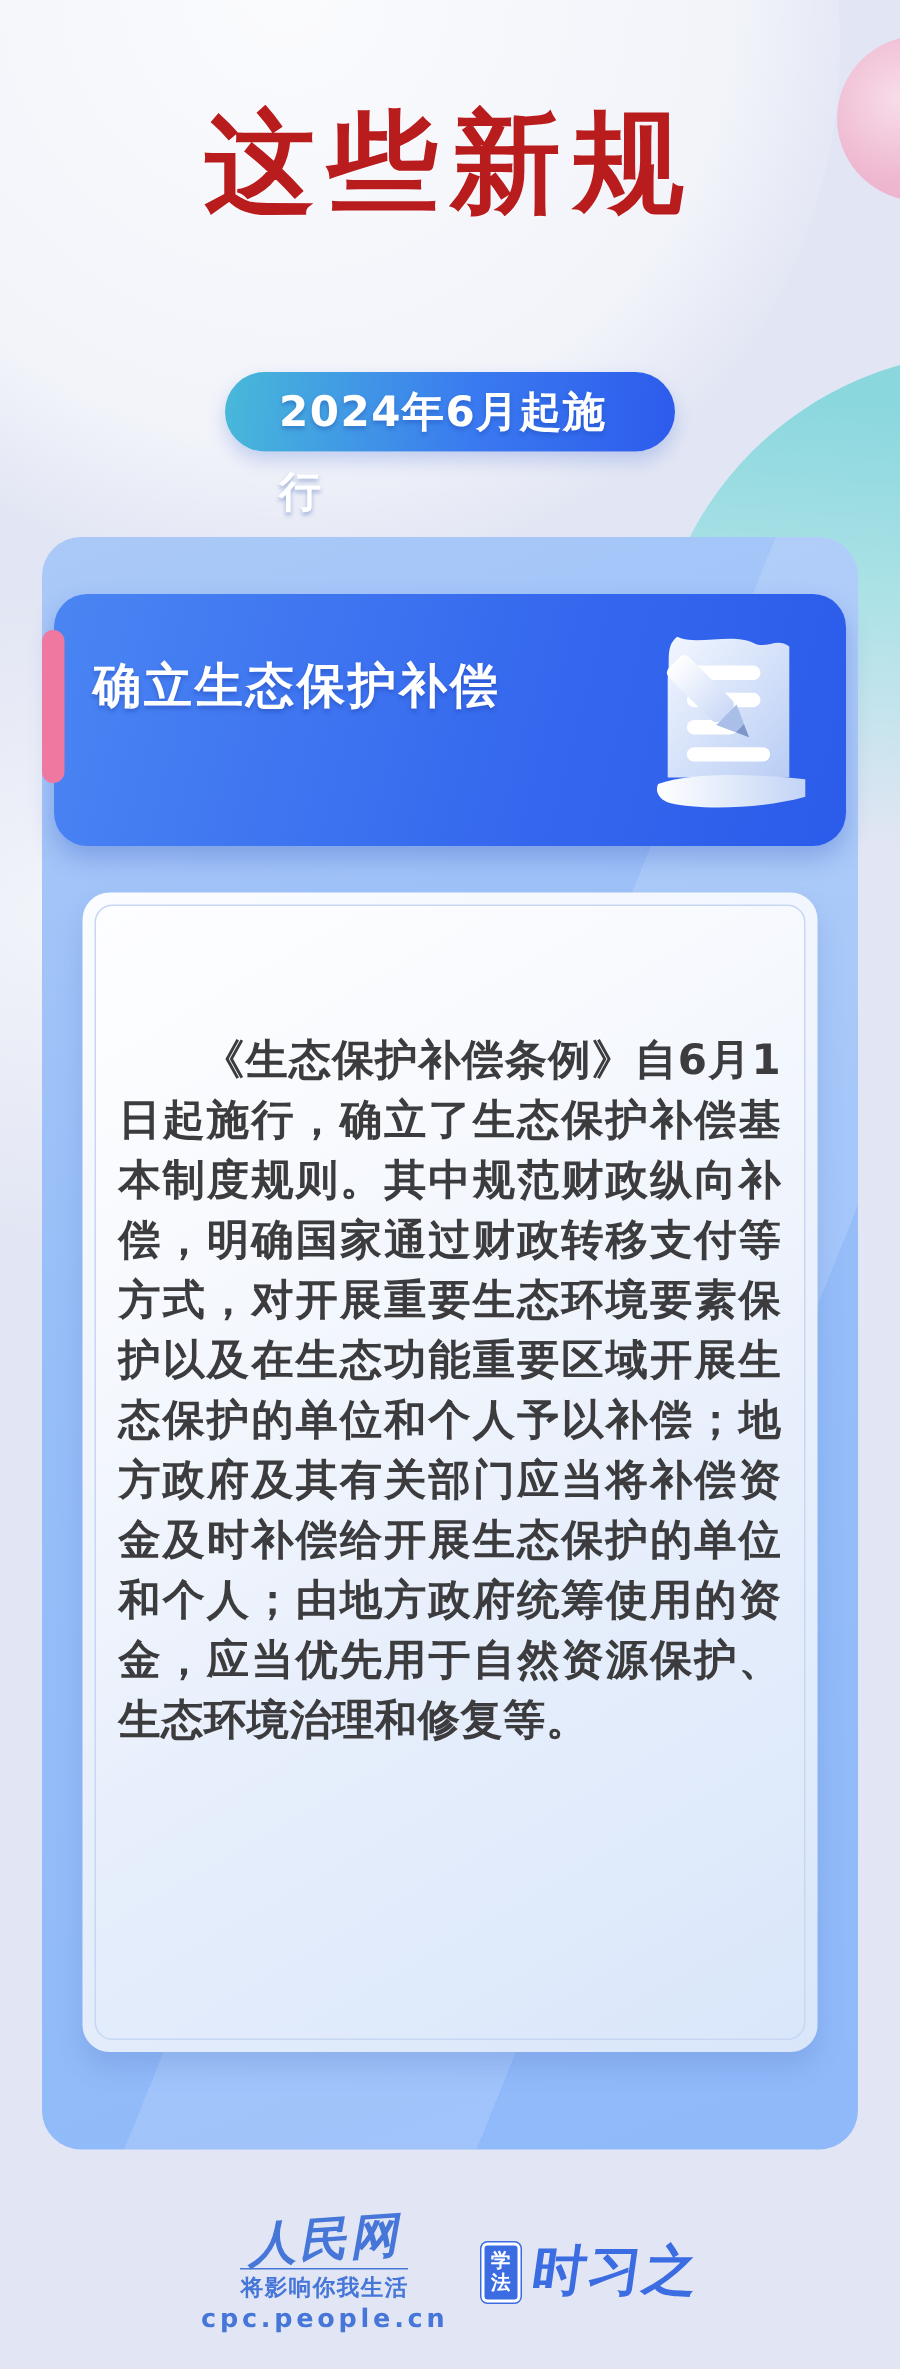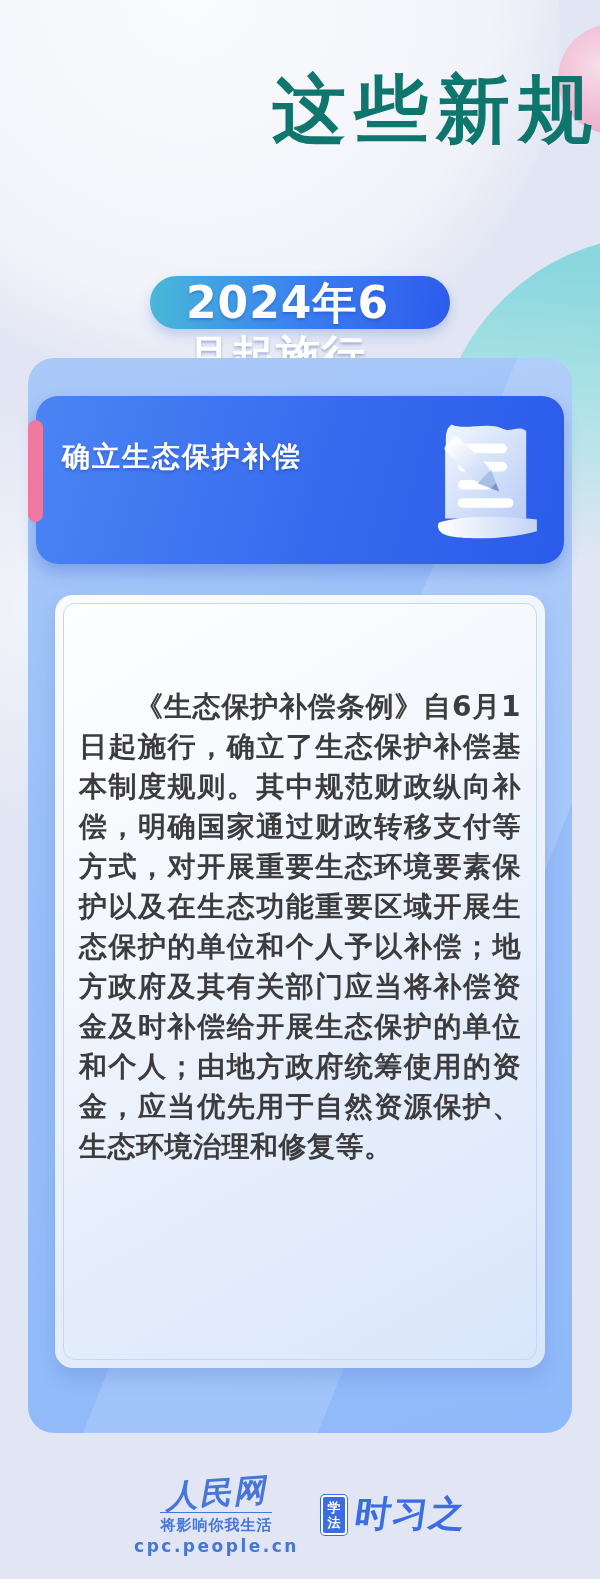--- a/index.html
+++ b/index.html
@@ -22,35 +22,34 @@
   .c-pink {
     left:558px; top:24px; width:110px; height:110px;
     background:radial-gradient(circle at 38% 38%, #f8dde9 0%, #efb9d1 55%, #e9a8c6 100%);
   }
   .c-teal {
     left:435px; top:235px; width:452px; height:452px;
     background:linear-gradient(185deg, #8ad7de 12%, #abe2e6 38%, rgba(214,238,243,0) 72%);
   }
   
   .main-title {
-    position:absolute; left:0; width:600px; text-align:right;
-    color:#0f766e; font-weight:bold; letter-spacing:2px;
+    position:absolute; left:0; width:600px; text-align:center;
+    color:#b91c1c; font-weight:bold; letter-spacing:2px;
     font-size:74px; line-height:86px;
     text-shadow:0 1px 0 rgba(255,255,255,.25);
   }
   .title-1 { top:66px; letter-spacing:8px; }
   .title-2 { top:156px; }
   .date-badge {
     position:absolute; top:248px; left:50%; transform:translateX(-50%);
     height:53px; padding:0 36px; border-radius:27px;
     background:linear-gradient(95deg, #48b9d9 0%, #3a7af0 55%, #2d5bec 100%);
-    color:#ffffff; font-size:44px; font-weight:bold; line-height:53px;
+    color:#ffffff; font-size:28px; font-weight:bold; line-height:53px;
     letter-spacing:1px; text-shadow:0 2px 3px rgba(20,60,160,.35);
     box-shadow:0 6px 12px rgba(60,100,210,.25);
-    margin-top:28px;
   }
   
   .outer-card {
     position:absolute; left:28px; top:358px; width:544px; height:1075px;
     border-radius:26px;
     background:linear-gradient(160deg, #aac9f8 0%, #97bef8 45%, #8fb9fa 100%);
   }
   .outer-card::before {
     content:""; position:absolute; inset:0; border-radius:26px;
     background:linear-gradient(112deg, rgba(255,255,255,0) 50%, rgba(255,255,255,.14) 50%, rgba(255,255,255,.14) 74%, rgba(255,255,255,0) 74%);
@@ -61,21 +60,21 @@
     border-radius:22px;
     background:linear-gradient(105deg, #4a85f3 0%, #3568ee 60%, #2b5bea 100%);
     box-shadow:0 8px 16px rgba(45,80,190,.30);
   }
   .pink-bar {
     position:absolute; left:-8px; top:24px; width:15px; height:102px;
     border-radius:8px; background:#ee78a0;
   }
   .section-heading {
     position:absolute; left:26px; top:38px;
-    color:#ffffff; font-size:28px; font-weight:bold;
+    color:#ffffff; font-size:32px; font-weight:bold;
     line-height:46px; letter-spacing:2px;
     text-shadow:0 2px 3px rgba(20,50,150,.35);
   }
   .doc-icon { position:absolute; right:14px; top:20px; }
   
   .inner-panel {
     position:absolute; left:27px; top:237px; width:490px; height:773px;
     border-radius:18px;
     background:linear-gradient(150deg, #fafcff 0%, #e9f0fc 55%, #d9e6fa 100%);
     box-shadow:0 10px 18px rgba(70,100,180,.20);

